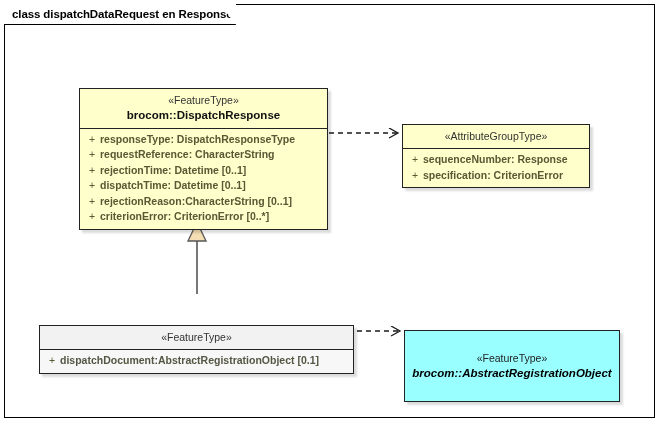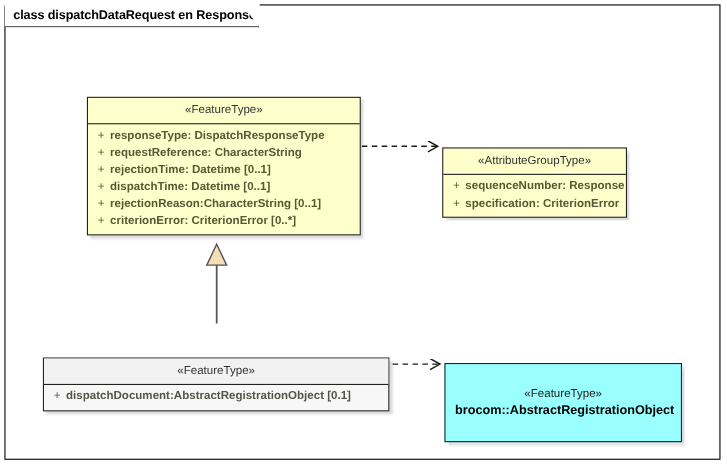--- a/index.html
+++ b/index.html
@@ -87,21 +87,21 @@
   }
   .class-name {
     font-size: 11.5px;
     font-weight: bold;
     color: #111111;
     display: block;
     white-space: nowrap;
     margin-top: 1px;
   }
   .class-name.abstract {
-    text-align: right;
+    font-style: italic;
   }
   .compartment-sep {
     border-top: 1.2px solid #222222;
     height: 0;
     font-size: 0;
     line-height: 0;
   }
   .compartment-attrs {
     padding: 3px 4px 4px 4px;
   }
@@ -134,22 +134,22 @@
   .uml-class.plain .compartment-name { background: #f2f2f2; }
   .uml-class.plain { background: #f7f7f7; }
   .uml-class.plain .attr-row { color: #555544; }
 
   
   #class-dispatch-response {
     left: 79px;  top: 57px;
     width: 249px;
   }
   #class-criterion-error {
-    left: 402px; top: 103px;
-    width: 168px;
+    left: 402px; top: 93px;
+    width: 188px;
   }
   #class-dispatch-data-response {
     left: 39px;  top: 294px;
     width: 315px;
   }
   #class-abstract-registration-object {
     left: 404px; top: 299px;
     width: 216px;
     height: 72px;
   }
@@ -197,20 +197,21 @@
     </g>
 
     <g>
       <line x1="357" y1="331" x2="400" y2="331" stroke="#1a1a1a" stroke-width="1.3" stroke-dasharray="5,4" marker-end="url(#open-arrow)"></line>
     </g>
   </svg>
 
   <div class="uml-class" id="class-dispatch-response">
     <div class="compartment-name">
       <span class="stereotype">«FeatureType»</span>
+      <span class="class-name">brocom::DispatchResponse</span>
     </div>
     <div class="compartment-sep"></div>
     <div class="compartment-attrs">
       <div class="attr-row">
         <span class="attr-vis">+</span>
         <span class="attr-text">responseType: DispatchResponseType</span>
       </div>
       <div class="attr-row">
         <span class="attr-vis">+</span>
         <span class="attr-text">requestReference: CharacterString</span>

